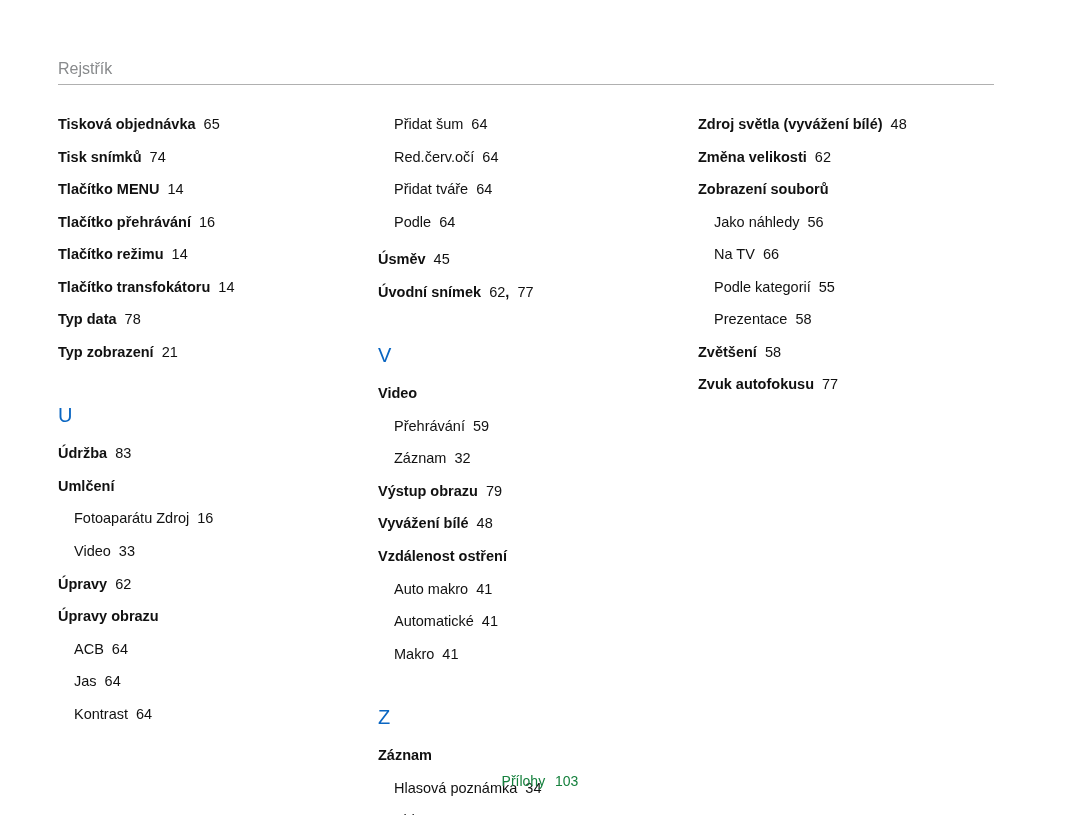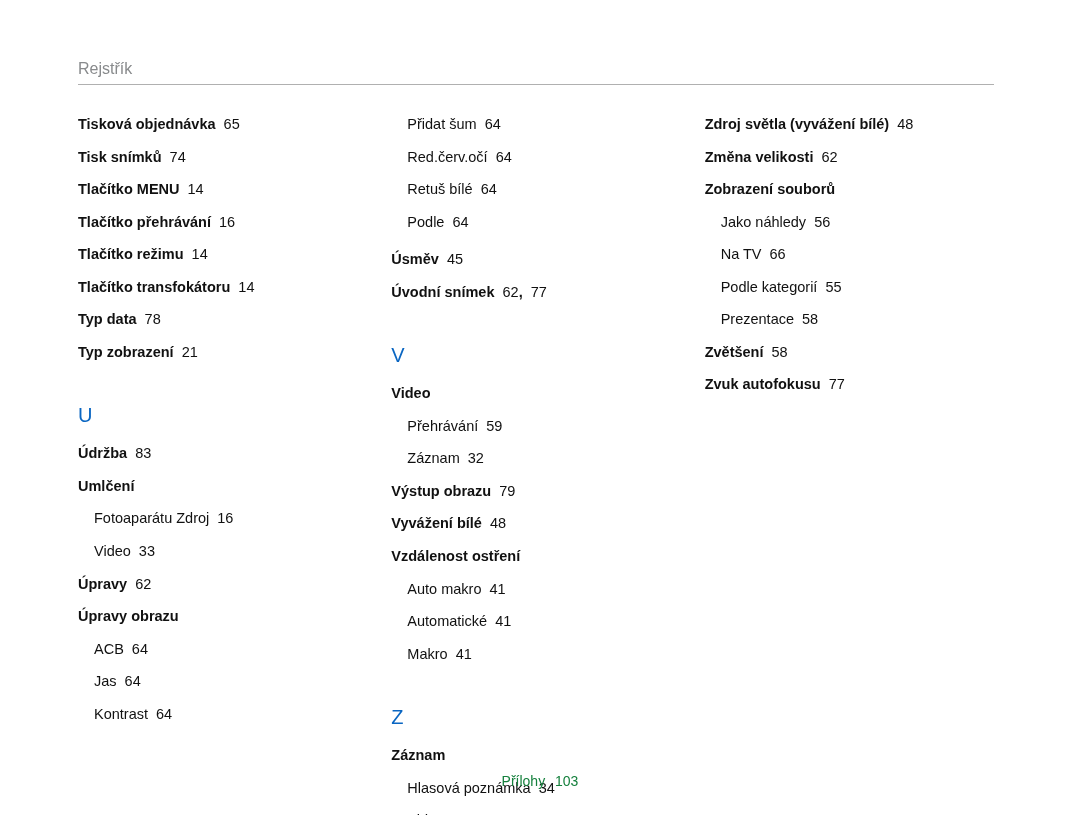--- a/index.html
+++ b/index.html
@@ -5,21 +5,21 @@
   * { box-sizing: border-box; }
   html, body {
     margin: 0;
     padding: 0;
     width: 1080px;
     height: 815px;
     font-family: Arial, Helvetica, sans-serif;
     background: #fff;
   }
   .page {
-    padding: 60px 86px 20px 78px;
+    padding: 60px 86px 20px 58px;
     position: relative;
     height: 100%;
   }
   .header {
     color: #888a8c;
     font-size: 16px;
     padding-bottom: 6px;
     border-bottom: 1px solid #b0b0b0;
     margin-bottom: 26px;
   }
@@ -82,21 +82,21 @@
       <div class="entry-bold"><span>Úpravy</span>  <span class="pg">62</span></div>
       <div class="entry-bold">Úpravy obrazu</div>
       <div class="entry sub"><span>ACB</span>  <span class="pg">64</span></div>
       <div class="entry sub"><span>Jas</span>  <span class="pg">64</span></div>
       <div class="entry sub"><span>Kontrast</span>  <span class="pg">64</span></div>
     </div>
 
     <div class="col">
       <div class="entry sub"><span>Přidat šum</span>  <span class="pg">64</span></div>
       <div class="entry sub"><span>Red.červ.očí</span>  <span class="pg">64</span></div>
-      <div class="entry sub"><span>Retuš bílé</span>  <span class="pg">64</span></div>
+      <div class="entry sub"><span>Přidat tváře</span>  <span class="pg">64</span></div>
       <div class="entry sub"><span>Podle</span>  <span class="pg">64</span></div>
 
       <div class="entry-bold" style="margin-top:10px"><span>Úsměv</span>  <span class="pg">45</span></div>
       <div class="entry-bold"><span>Úvodní snímek</span>  <span class="pg">62</span>, <span class="pg">77</span></div>
 
       <div class="letter">V</div>
 
       <div class="entry-bold">Video</div>
       <div class="entry sub"><span>Přehrávání</span>  <span class="pg">59</span></div>
       <div class="entry sub"><span>Záznam</span>  <span class="pg">32</span></div>

